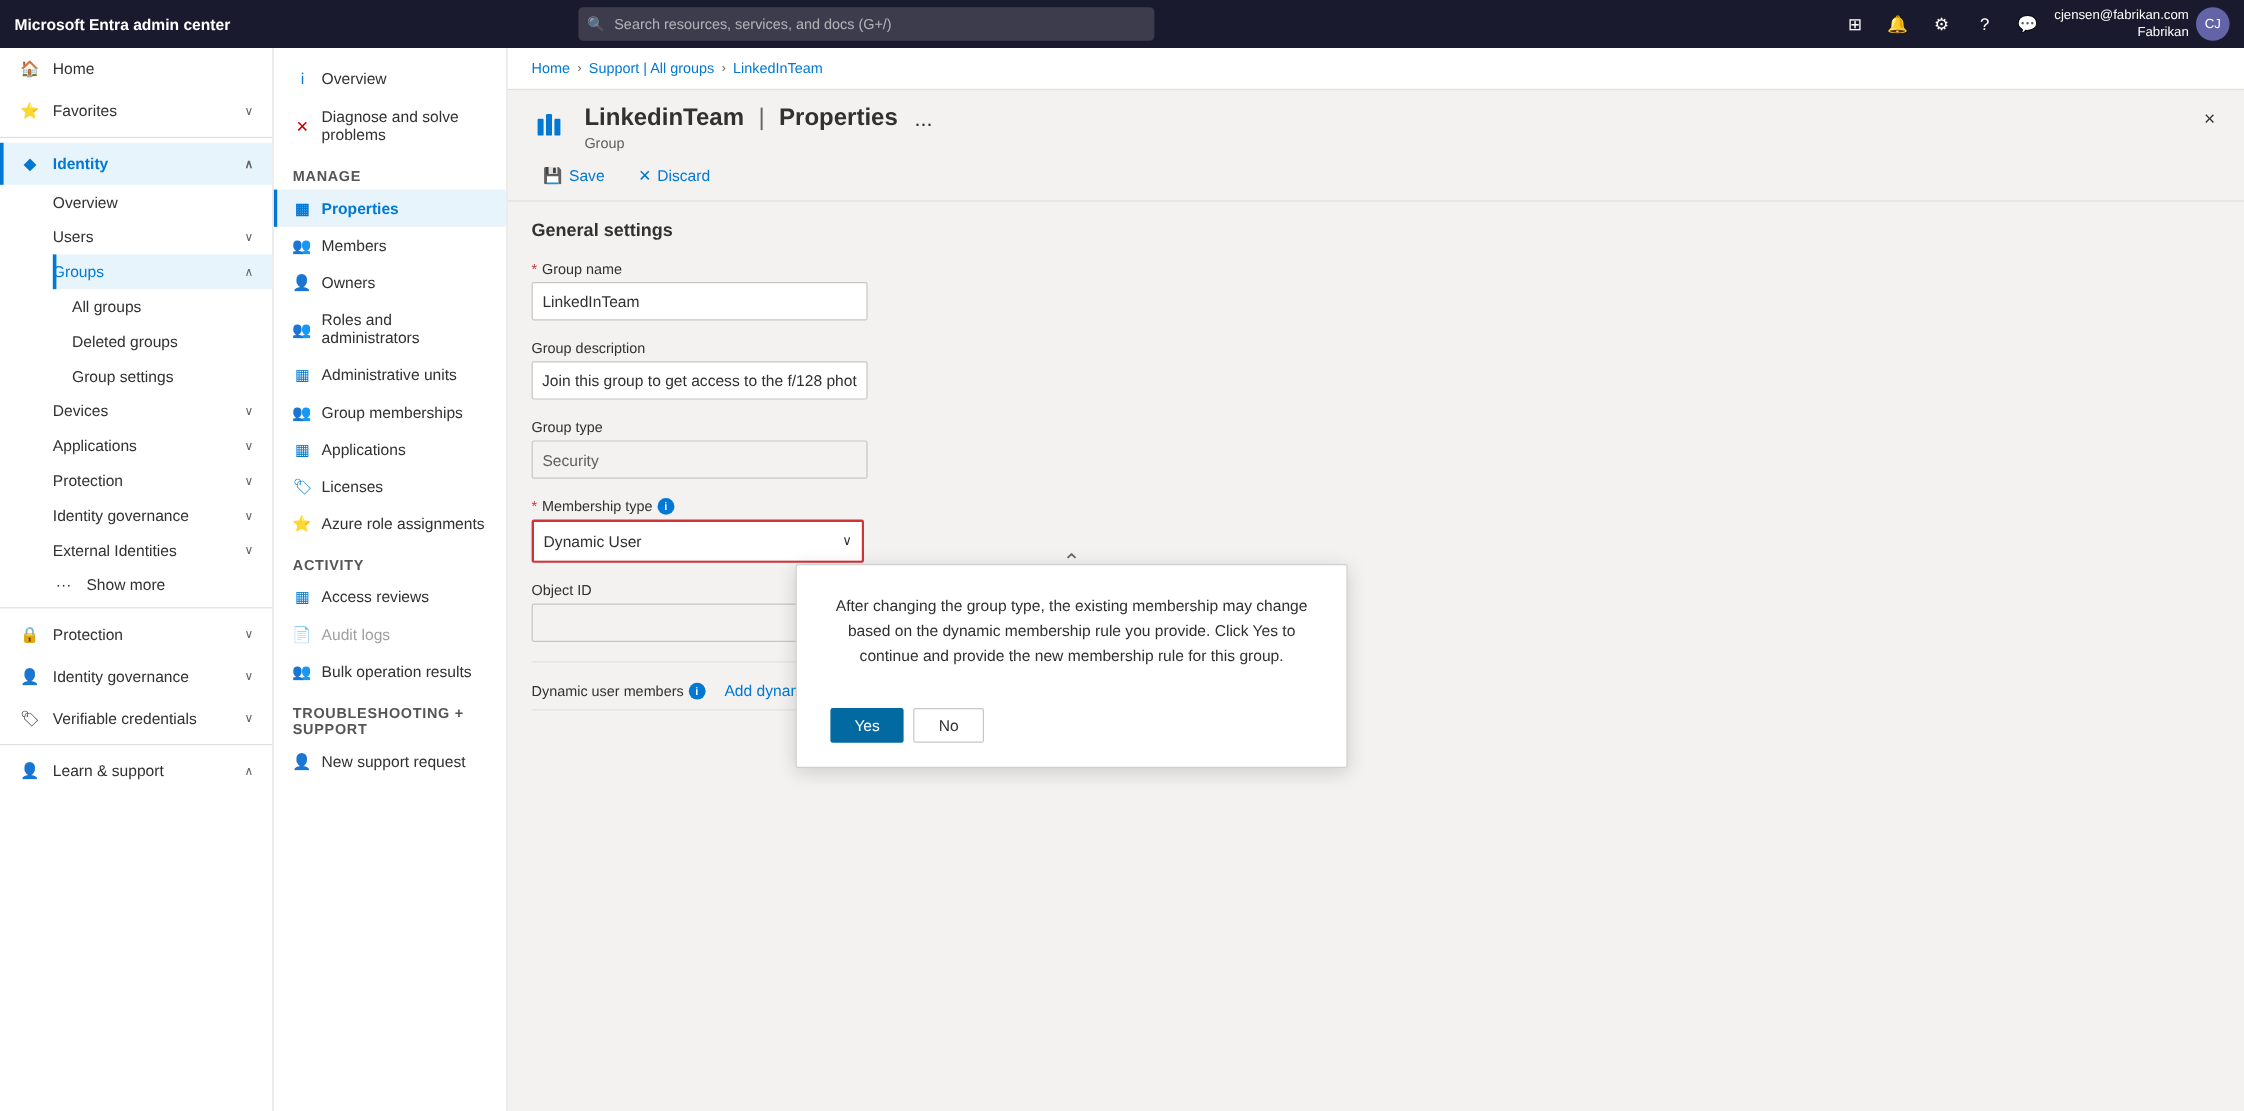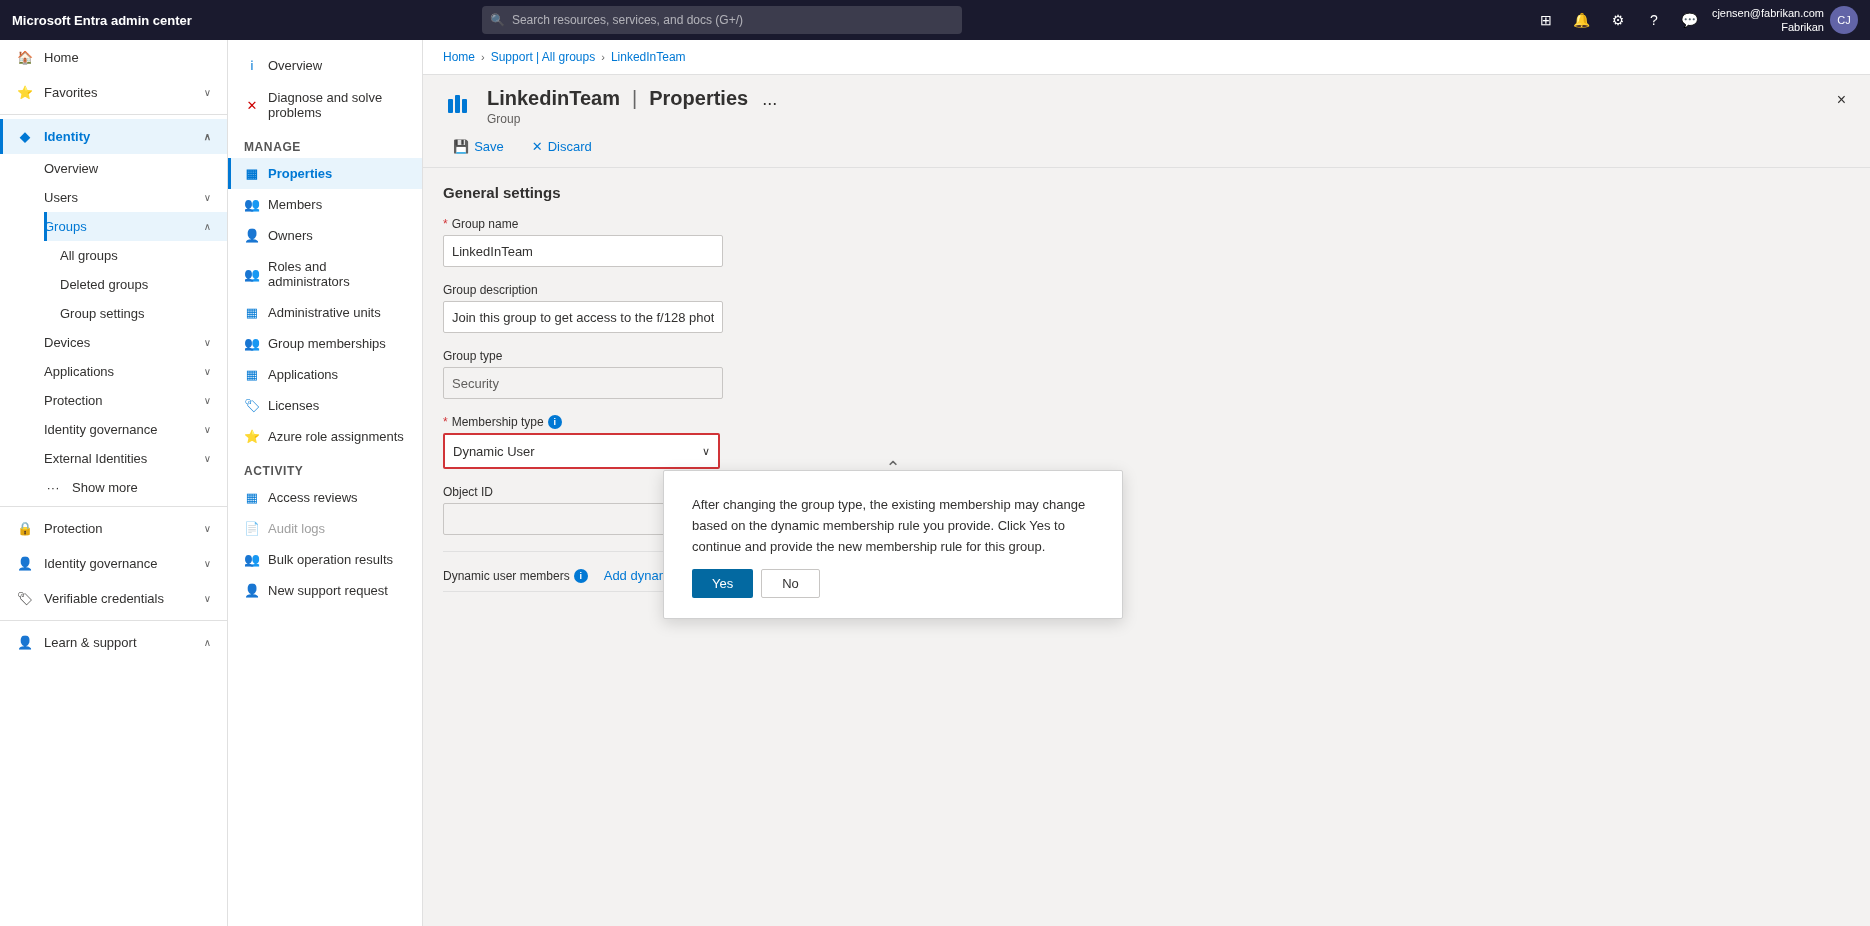--- a/index.html
+++ b/index.html
@@ -382,21 +382,22 @@
       border: 1px solid #d0d0d0;
       box-shadow: 0 4px 16px rgba(0,0,0,0.15);
       border-radius: 2px;
       padding: 24px 28px 20px;
       z-index: 100;
     }
     .dialog-text {
       font-size: 13px;
       color: #323130;
       line-height: 1.6;
-      margin-bottom: 12px;
+      margin-bottom: 33px;
+      text-align: center;
     }
     .dialog-buttons {
       display: flex;
       gap: 8px;
     }
     .dialog-btn-yes {
       padding: 6px 20px;
       background: #0369a1;
       color: white;
       border: none;
@@ -613,20 +614,21 @@
         <span>Access reviews</span>
       </div>
       <div class="sub-nav-item disabled">
         <span class="sub-nav-icon">📄</span>
         <span>Audit logs</span>
       </div>
       <div class="sub-nav-item">
         <span class="sub-nav-icon" style="color:#0078d4;">👥</span>
         <span>Bulk operation results</span>
       </div>
+      <div class="sub-nav-section">Troubleshooting + Support</div>
       <div class="sub-nav-item">
         <span class="sub-nav-icon" style="color:#0078d4;">👤</span>
         <span>New support request</span>
       </div>
     </div>
 
     <div class="main-panel">
 
       <div class="breadcrumb-bar">
         <a class="breadcrumb-link">Home</a>

